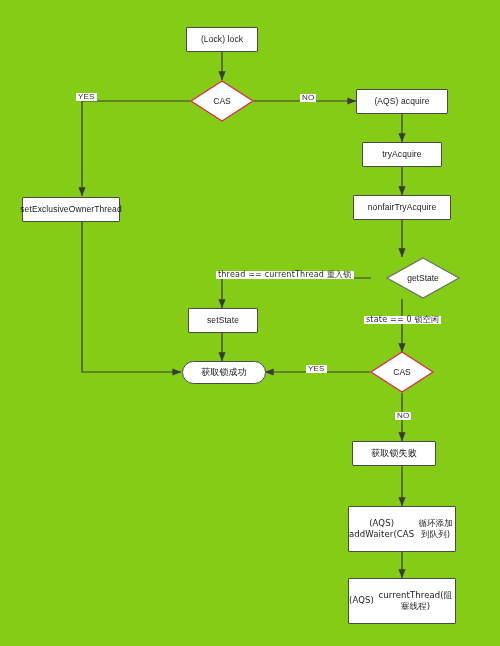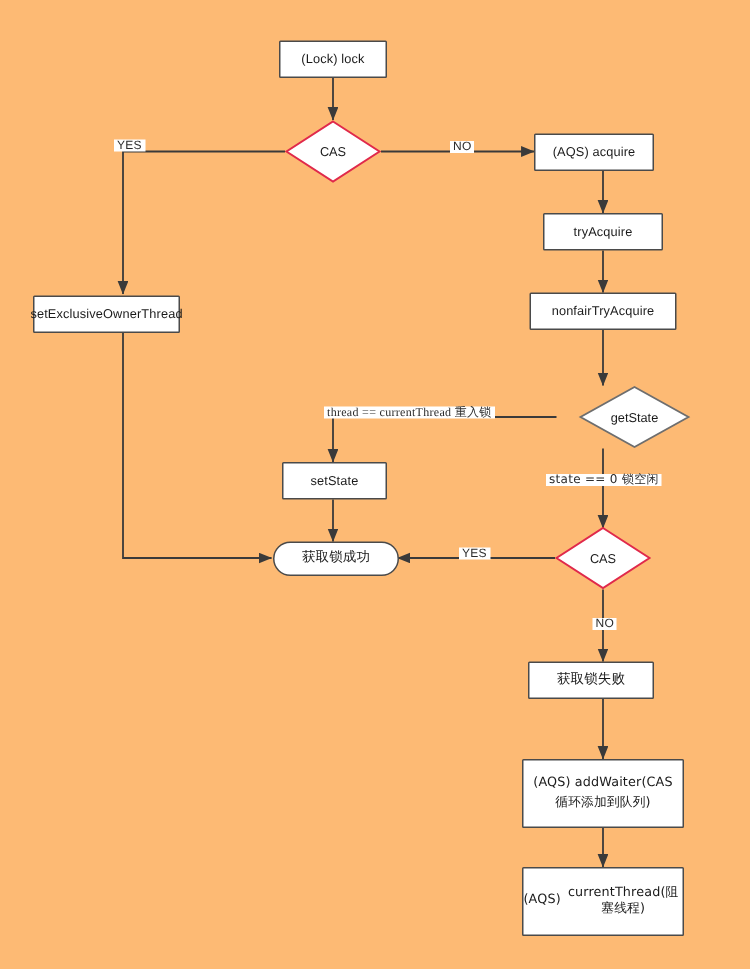--- a/index.html
+++ b/index.html
@@ -8,21 +8,21 @@
     background: #ffffff;
   }
   body {
     font-family: "Liberation Sans", "DejaVu Sans", sans-serif;
     -webkit-font-smoothing: antialiased;
   }
   #canvas {
     position: relative;
     width: 500px;
     height: 646px;
-    background: #fdba74;
+    background: #84cc16;
     overflow: hidden;
   }
   #edges {
     position: absolute;
     left: 0; top: 0;
     width: 500px; height: 646px;
     pointer-events: none;
   }
 
   
@@ -143,21 +143,21 @@
     <span>(Lock) lock</span>
   </div>
 
   <div class="diamond-wrap" style="left:190px; top:80px; width:64px; height:42px;">
     <svg width="64" height="42" viewBox="0 0 64 42">
       <polygon points="32,1 63,21 32,41 1,21" fill="#ffffff" stroke="#e0294b" stroke-width="1.3"></polygon>
     </svg>
     <span class="diamond-label">CAS</span>
   </div>
 
-  <div class="node rect" style="left:356px; top:89px; width:80px; height:25px;">
+  <div class="node rect" style="left:356px; top:89px; width:92px; height:25px;">
     <span>(AQS) acquire</span>
   </div>
 
   <div class="node rect" style="left:362px; top:142px; width:80px; height:25px;">
     <span>tryAcquire</span>
   </div>
 
   <div class="node rect" style="left:353px; top:195px; width:98px; height:25px;">
     <span>nonfairTryAcquire</span>
   </div>
@@ -185,39 +185,39 @@
     <svg width="64" height="42" viewBox="0 0 64 42">
       <polygon points="32,1 63,21 32,41 1,21" fill="#ffffff" stroke="#e0294b" stroke-width="1.3"></polygon>
     </svg>
     <span class="diamond-label">CAS</span>
   </div>
 
   <div class="node rect cjk" style="left:352px; top:441px; width:84px; height:25px; font-size:9px;">
     <span>获取锁失败</span>
   </div>
 
-  <div class="node rect cjk" style="left:348px; top:506px; width:108px; height:46px; flex-direction:column; gap:2px;">
+  <div class="node rect cjk" style="left:348px; top:506px; width:108px; height:46px; flex-direction:row; gap:2px;">
     <span>(AQS)  addWaiter(CAS</span>
     <span>循环添加到队列)</span>
   </div>
 
   <div class="node rect cjk" style="left:348px; top:578px; width:108px; height:46px; flex-direction:row; gap:2px;">
     <span>(AQS)</span>
     <span>currentThread(阻塞线程)</span>
   </div>
 
   <div class="edge-label" style="left:76px; top:93px;">
     <span>YES</span>
   </div>
 
   <div class="edge-label" style="left:300px; top:94px;">
     <span>NO</span>
   </div>
 
-  <div class="edge-label cjk" style="left:216px; top:271px;font-family:Liberation Serif, serif;">
+  <div class="edge-label cjk" style="left:216px; top:271px;">
     <span>thread == currentThread 重入锁</span>
   </div>
 
   <div class="edge-label cjk" style="left:364px; top:316px;">
     <span>state == 0 锁空闲</span>
   </div>
 
   <div class="edge-label" style="left:306px; top:365px;">
     <span>YES</span>
   </div>

